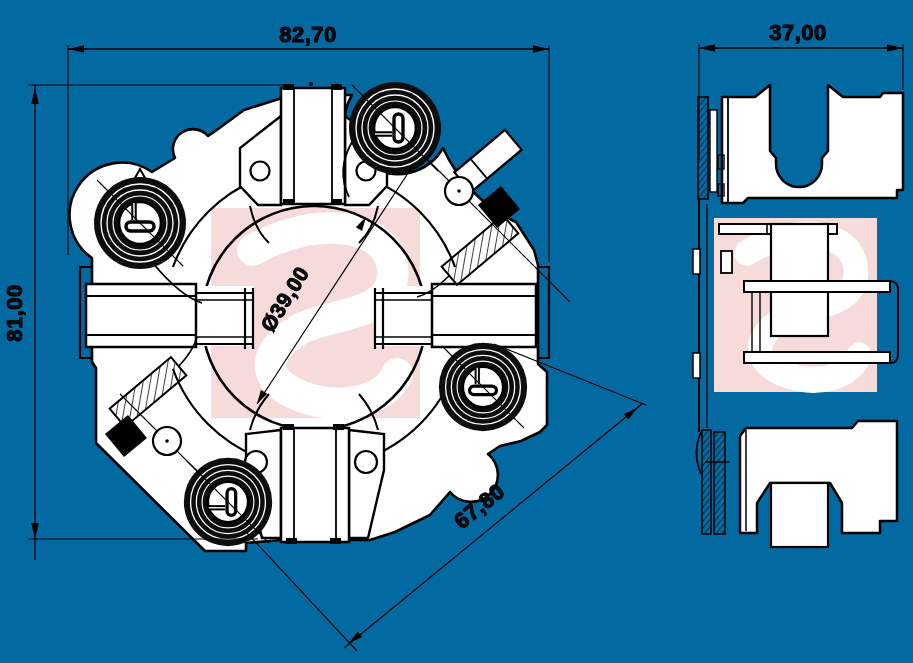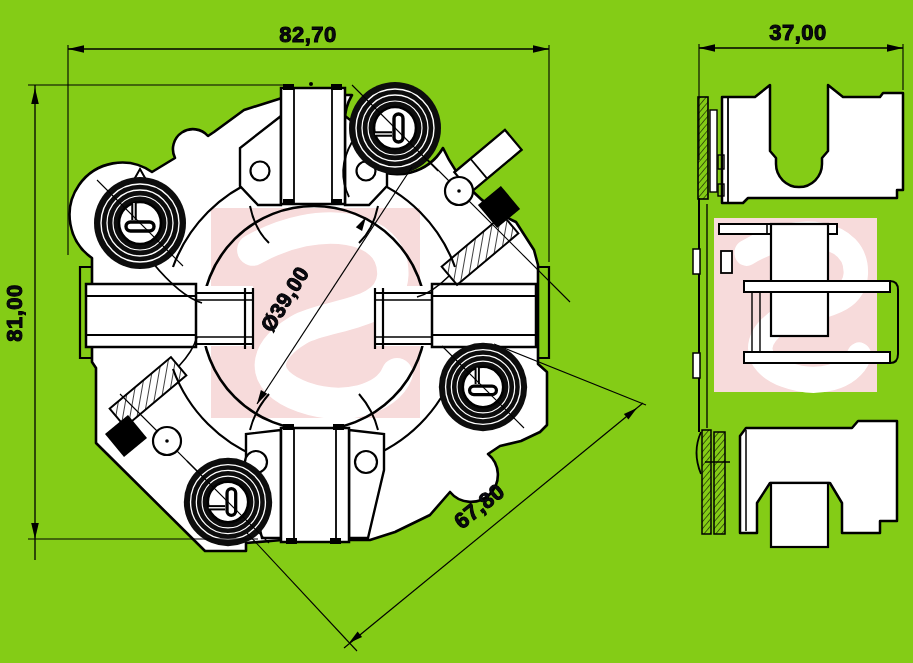--- a/index.html
+++ b/index.html
@@ -1,16 +1,16 @@
 <!DOCTYPE html>
 <html><head>
 <meta charset="utf-8">
 <style>
   html,body{margin:0;padding:0;background:#fff;}
-  .canvas{position:relative;width:913px;height:663px;background:#84cc16;overflow:hidden;
+  .canvas{position:relative;width:913px;height:663px;background:#0369a1;overflow:hidden;
           font-family:"Liberation Sans",sans-serif;}
   svg{display:block;}
   svg text{font-family:"Liberation Sans","DejaVu Sans",sans-serif;font-weight:bold;fill:#0a0a14;}
   .dim-label{font-size:22px;letter-spacing:0.5px;}
   .dim-label-small{font-size:21px;letter-spacing:0.5px;}
 </style>
 </head>
 <body>
 
 <div class="canvas">

